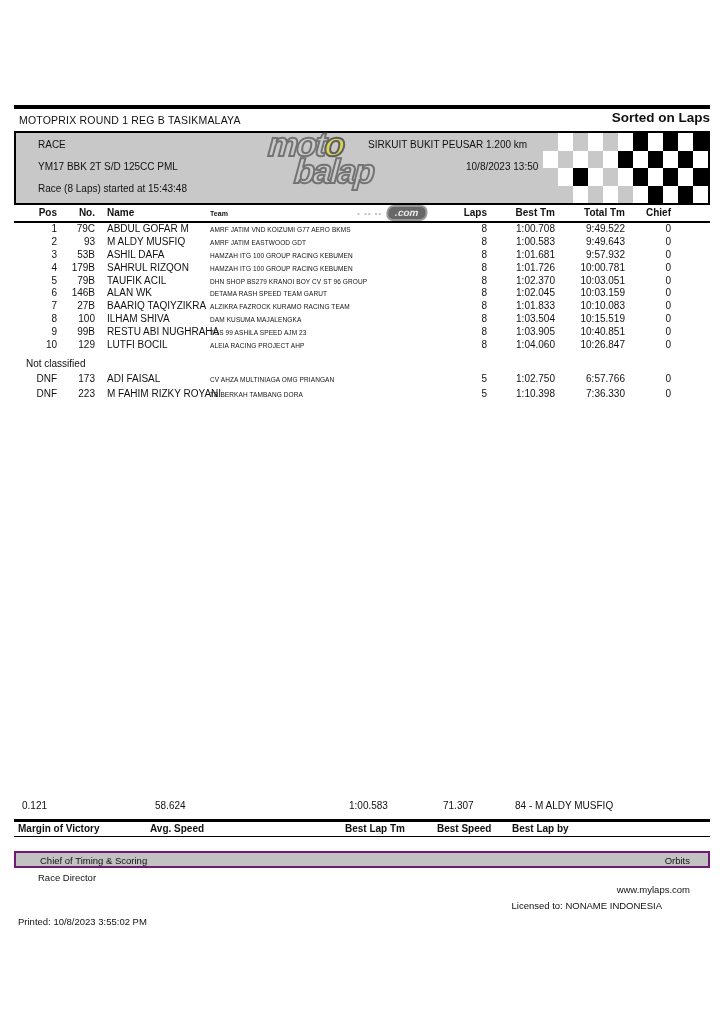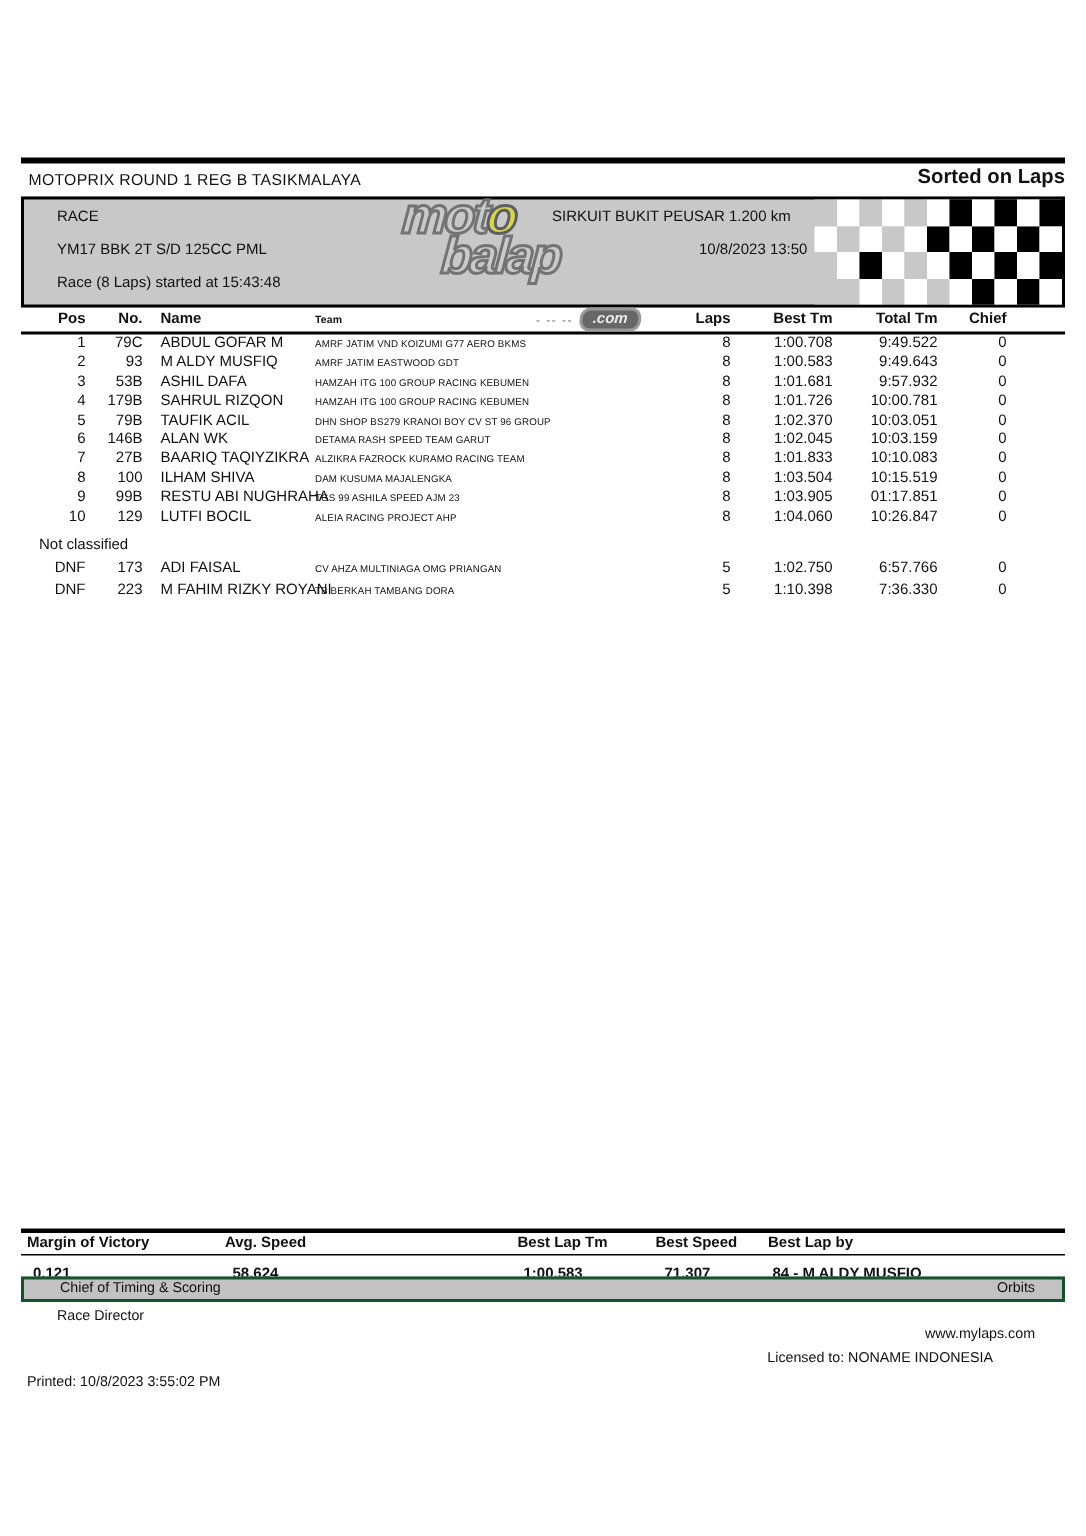--- a/index.html
+++ b/index.html
@@ -54,27 +54,27 @@
   .c-total{ width:70px; text-align:right; }
   .c-pts { width:52px; text-align:right; padding-right:6px; }
   .nc-label { position:absolute; left:26px; top:358px; font-size:10px; }
   .dnf-tbl { position:absolute; left:14px; top:373px; width:696px; }
   .dnf-tbl .drow { height:14.6px; }
   
   .stats-rule-thick { position:absolute; left:14px; top:819px; width:696px; height:2.5px; background:#000; }
   .stats-rule-thin  { position:absolute; left:14px; top:836px; width:696px; height:1px; background:#000; }
   .stat { position:absolute; font-size:10px; white-space:nowrap; }
   .stat.h { font-weight:bold; top:823px; }
-  .stat.v { top:844px;font-weight:bold; }
+  .stat.v { top:800px; }
   .st1 { left:18px; } .st2 { left:150px; } .st3 { left:345px; } .st4 { left:437px; } .st5 { left:512px; }
   .sv1 { left:22px; } .sv2 { left:155px; } .sv3 { left:349px; } .sv4 { left:443px; } .sv5 { left:515px; }
   
   .footer-bar { position:absolute; left:14px; top:851px; width:696px; height:17px;
-                background:#c2c2c2; border:2px solid #14532d; display:flex;
-                align-items:flex-start; justify-content:space-between;
+                background:#c2c2c2; border:2px solid #701a75; display:flex;
+                align-items:flex-end; justify-content:space-between;
                 padding:0 18px 0 24px; font-size:9.5px; }
   .race-director { position:absolute; left:38px; top:872px; font-size:9.5px; }
   .mylaps { position:absolute; right:34px; top:884px; font-size:9.5px; }
   .licensed { position:absolute; right:62px; top:900px; font-size:9.5px;margin-left:48px; }
   .printed { position:absolute; left:18px; top:916px; font-size:9.5px; }
 </style>
 </head>
 <body>
 
 <div class="page">
@@ -242,21 +242,21 @@
           <span class="c-total">10:15.519</span>
           <span class="c-pts">0</span>
         </div>
         <div class="trow drow">
           <span class="c-pos">9</span>
           <span class="c-no">99B</span>
           <span class="c-name">RESTU ABI NUGHRAHA</span>
           <span class="c-team">TGS 99 ASHILA SPEED AJM 23</span>
           <span class="c-laps">8</span>
           <span class="c-best">1:03.905</span>
-          <span class="c-total">01:17.851</span>
+          <span class="c-total">10:40.851</span>
           <span class="c-pts">0</span>
         </div>
         <div class="trow drow">
           <span class="c-pos">10</span>
           <span class="c-no">129</span>
           <span class="c-name">LUTFI BOCIL</span>
           <span class="c-team">ALEIA RACING PROJECT AHP</span>
           <span class="c-laps">8</span>
           <span class="c-best">1:04.060</span>
           <span class="c-total">10:26.847</span>

